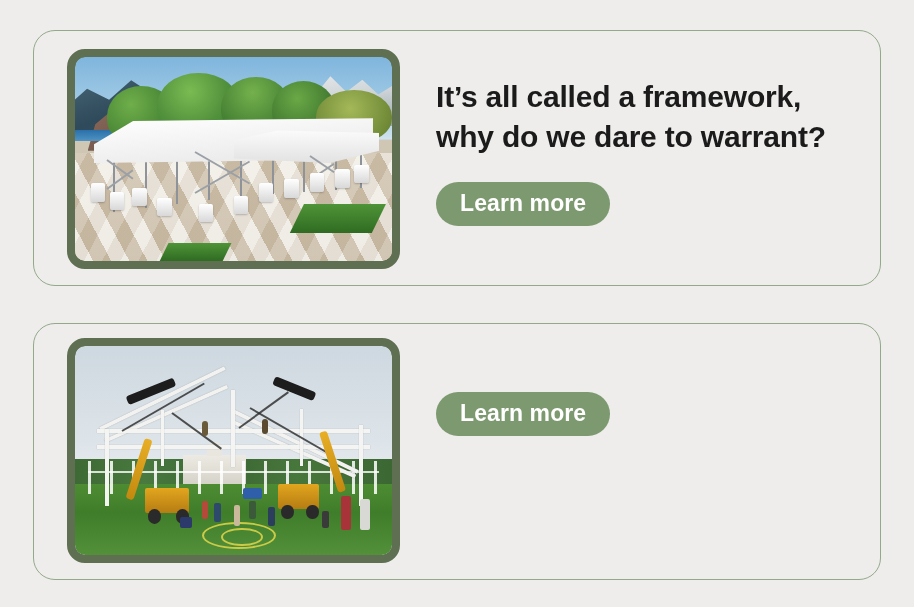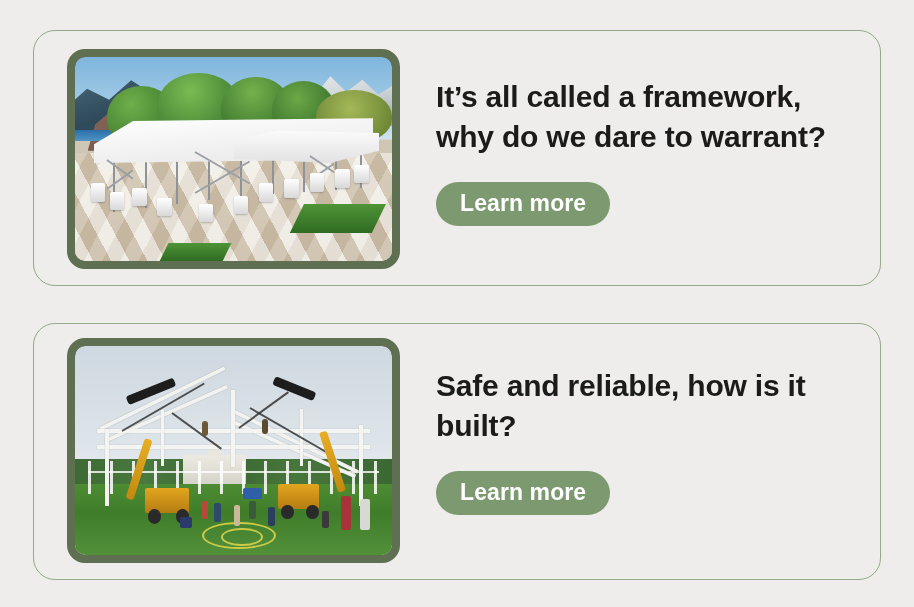--- a/index.html
+++ b/index.html
@@ -242,18 +242,17 @@
         <div class="worker" style="left:84%;top:72%;width:3%;height:16%;background:#a8343a"></div>
         <div class="worker" style="left:90%;top:73%;width:3%;height:15%;background:#d8d8d4"></div>
         <div class="worker" style="left:40%;top:36%;width:2%;height:7%;background:#6b5a3a;border-radius:3px"></div>
         <div class="worker" style="left:59%;top:35%;width:2%;height:7%;background:#5a4a2f;border-radius:3px"></div>
         <div class="worker" style="left:33%;top:82%;width:4%;height:5%;background:#2b3a6b;border-radius:2px"></div>
         <div class="worker" style="left:53%;top:68%;width:6%;height:5%;background:#2f5fa8;border-radius:2px"></div>
       </div>
     </div>
 
     <div class="content">
-      <p class="headline">Safe and reliable, how is it built?</p>
       <button class="btn">Learn more</button>
     </div>
   </div>
 
 </div>
 
 </body></html>

